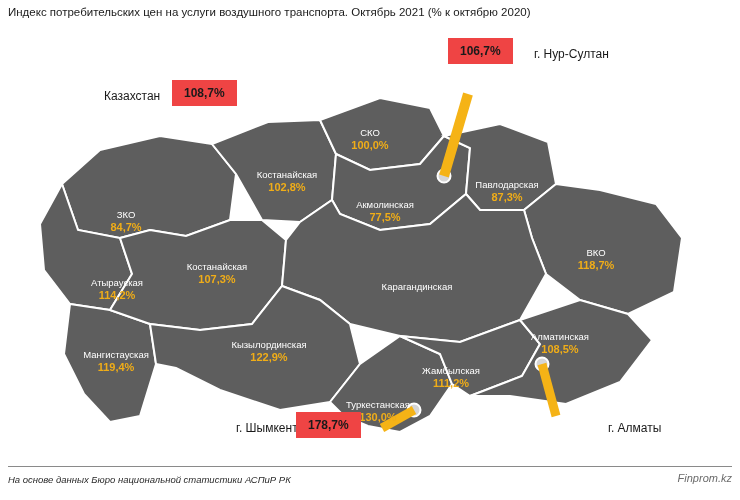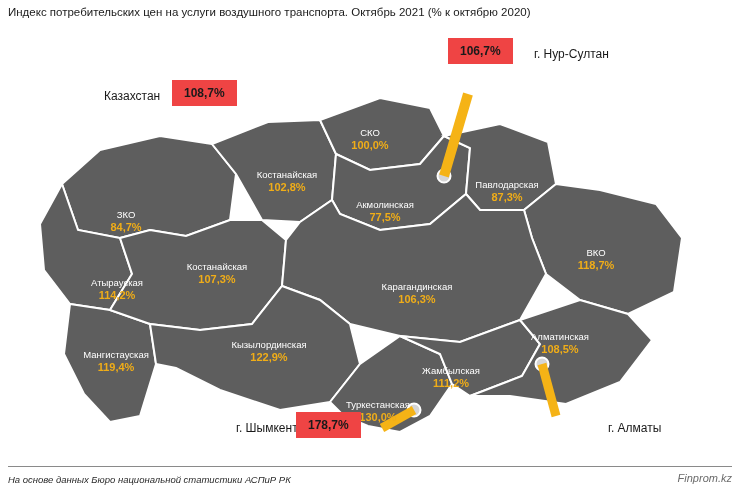--- a/index.html
+++ b/index.html
@@ -190,21 +190,20 @@
     <div class="region" style="left:556px; top:178px; width:80px;">
       <span class="rname">ВКО</span>
       <span class="rval">118,7%</span>
     </div>
     <div class="region" style="left:62px; top:208px; width:110px;">
       <span class="rname">Атырауская</span>
       <span class="rval">114,2%</span>
     </div>
     <div class="region" style="left:352px; top:212px; width:130px;text-align:center;">
       <span class="rname">Карагандинская</span>
-      <span class="rval">106,3%</span>
     </div>
     <div class="region" style="left:56px; top:280px; width:120px;">
       <span class="rname">Мангистауская</span>
       <span class="rval">119,4%</span>
     </div>
     <div class="region" style="left:204px; top:270px; width:130px;">
       <span class="rname">Кызылординская</span>
       <span class="rval">122,9%</span>
     </div>
     <div class="region" style="left:500px; top:262px; width:120px;">

